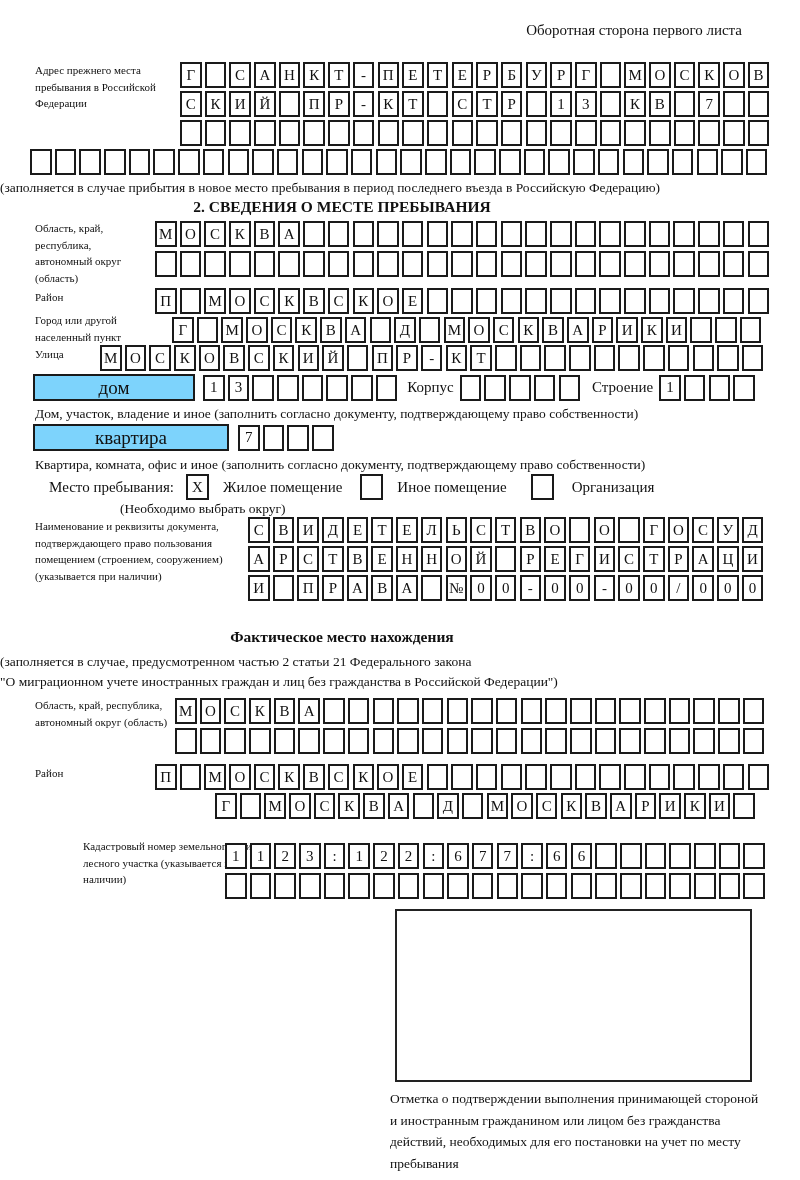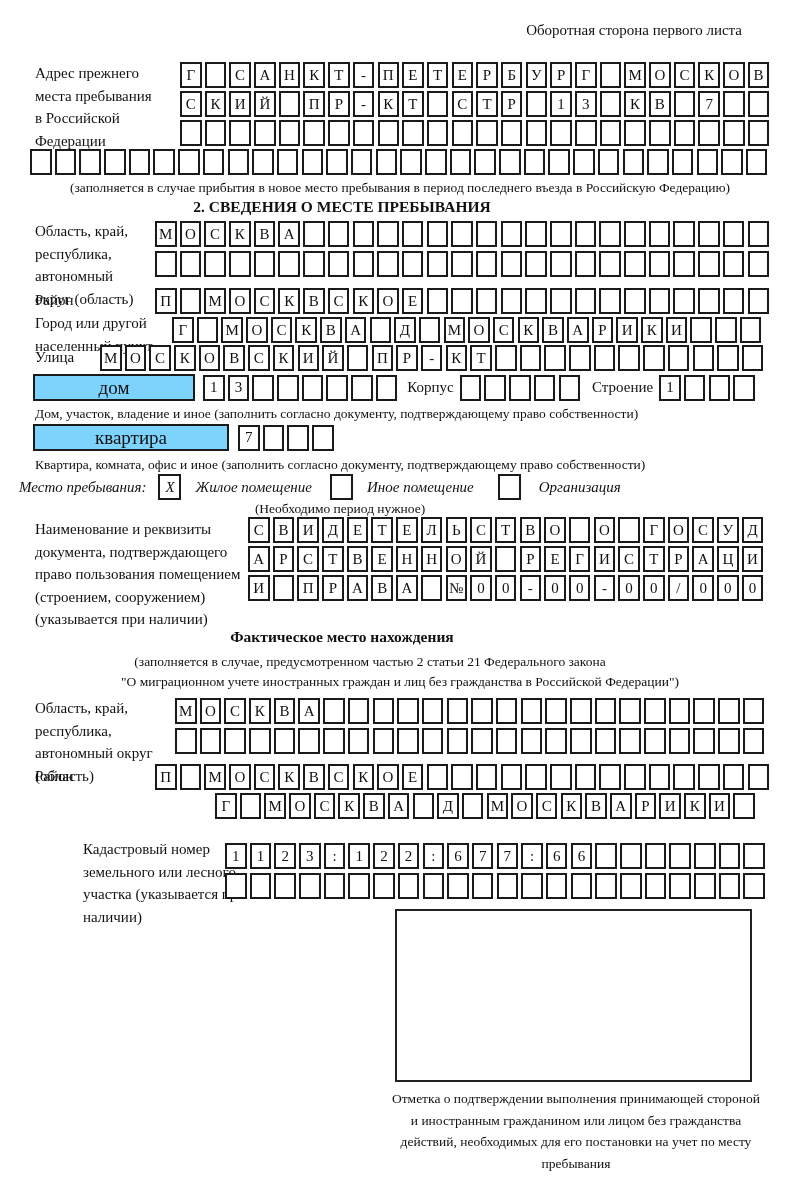--- a/index.html
+++ b/index.html
@@ -1,21 +1,21 @@
 <!DOCTYPE html>
 <html><head>
 <meta charset="utf-8">
 <style>
   html,body{margin:0;padding:0;background:#ffffff;}
   body{font-family:"Liberation Serif","DejaVu Serif",serif;color:#111;}
   .page{position:relative;width:800px;height:1180px;background:#fff;overflow:hidden;}
   .hdr{position:absolute;top:22px;right:58px;font-size:15px;}
-  .label{position:absolute;font-size:15px;line-height:1.5;}
+  .label{position:absolute;font-size:11px;line-height:1.5;}
   .caption{position:absolute;font-size:13.5px;line-height:1.55;}
-  .center{text-align:center;}
+  .center{text-align:left;}
   .title{position:absolute;left:0;width:684px;text-align:center;font-size:15.5px;font-weight:bold;}
   .cellrow{position:absolute;display:flex;gap:3.2px;}
   .cells-inline{display:flex;gap:3.2px;}
   .cell{box-sizing:border-box;flex:0 0 21.5px;width:21.5px;height:26px;border:2px solid #1a1a1a;
         display:flex;align-items:center;justify-content:center;font-size:15px;background:#fff;}
   .flexrow{position:absolute;display:flex;align-items:center;}
   .wide-box{box-sizing:border-box;height:27px;border:2px solid #1a1a1a;display:flex;align-items:center;justify-content:center;font-size:19px;background:#7dd3fc;}
   .checkbox{box-sizing:border-box;width:23px;height:26px;border:2px solid #1a1a1a;display:flex;align-items:center;justify-content:center;font-size:15px;background:#fff;}
   .inline-label{font-size:15px;white-space:nowrap;}
   .bigbox{position:absolute;left:395px;top:909px;width:357px;height:173px;border:2px solid #222;box-sizing:border-box;background:#fff;}
@@ -320,30 +320,30 @@
     <div class="wide-box" style="width:196px;">квартира</div>
     <div class="cells-inline" style="margin-left:9px;">
         <div class="cell">7</div>
         <div class="cell"></div>
         <div class="cell"></div>
         <div class="cell"></div>
       </div>
   </div>
   <div class="caption" style="left:35px;top:455px;width:760px;">Квартира, комната, офис и иное (заполнить согласно документу, подтверждающему право собственности)</div>
 
-  <div class="flexrow" style="left:19px;top:474px;font-style:italic;">
+  <div class="flexrow" style="left:49px;top:474px;">
     <div class="inline-label">Место пребывания:</div>
     <div class="checkbox" style="margin-left:12px;">X</div>
     <div class="inline-label" style="margin-left:14px;">Жилое помещение</div>
     <div class="checkbox" style="margin-left:18px;"></div>
     <div class="inline-label" style="margin-left:14px;">Иное помещение</div>
     <div class="checkbox" style="margin-left:24px;"></div>
     <div class="inline-label" style="margin-left:18px;">Организация</div>
   </div>
-  <div class="caption center" style="left:120px;top:499px;width:440px;">(Необходимо период нужное)</div>
+  <div class="caption center" style="left:120px;top:499px;width:440px;">(Необходимо выбрать округ)</div>
 
   <div class="label" style="left:35px;top:518px;width:210px;">Наименование и реквизиты документа, подтверждающего право пользования помещением (строением, сооружением) (указывается при наличии)</div>
   <div class="cellrow" style="left:248px;top:517px;">
       <div class="cell">С</div>
       <div class="cell">В</div>
       <div class="cell">И</div>
       <div class="cell">Д</div>
       <div class="cell">Е</div>
       <div class="cell">Т</div>
       <div class="cell">Е</div>

